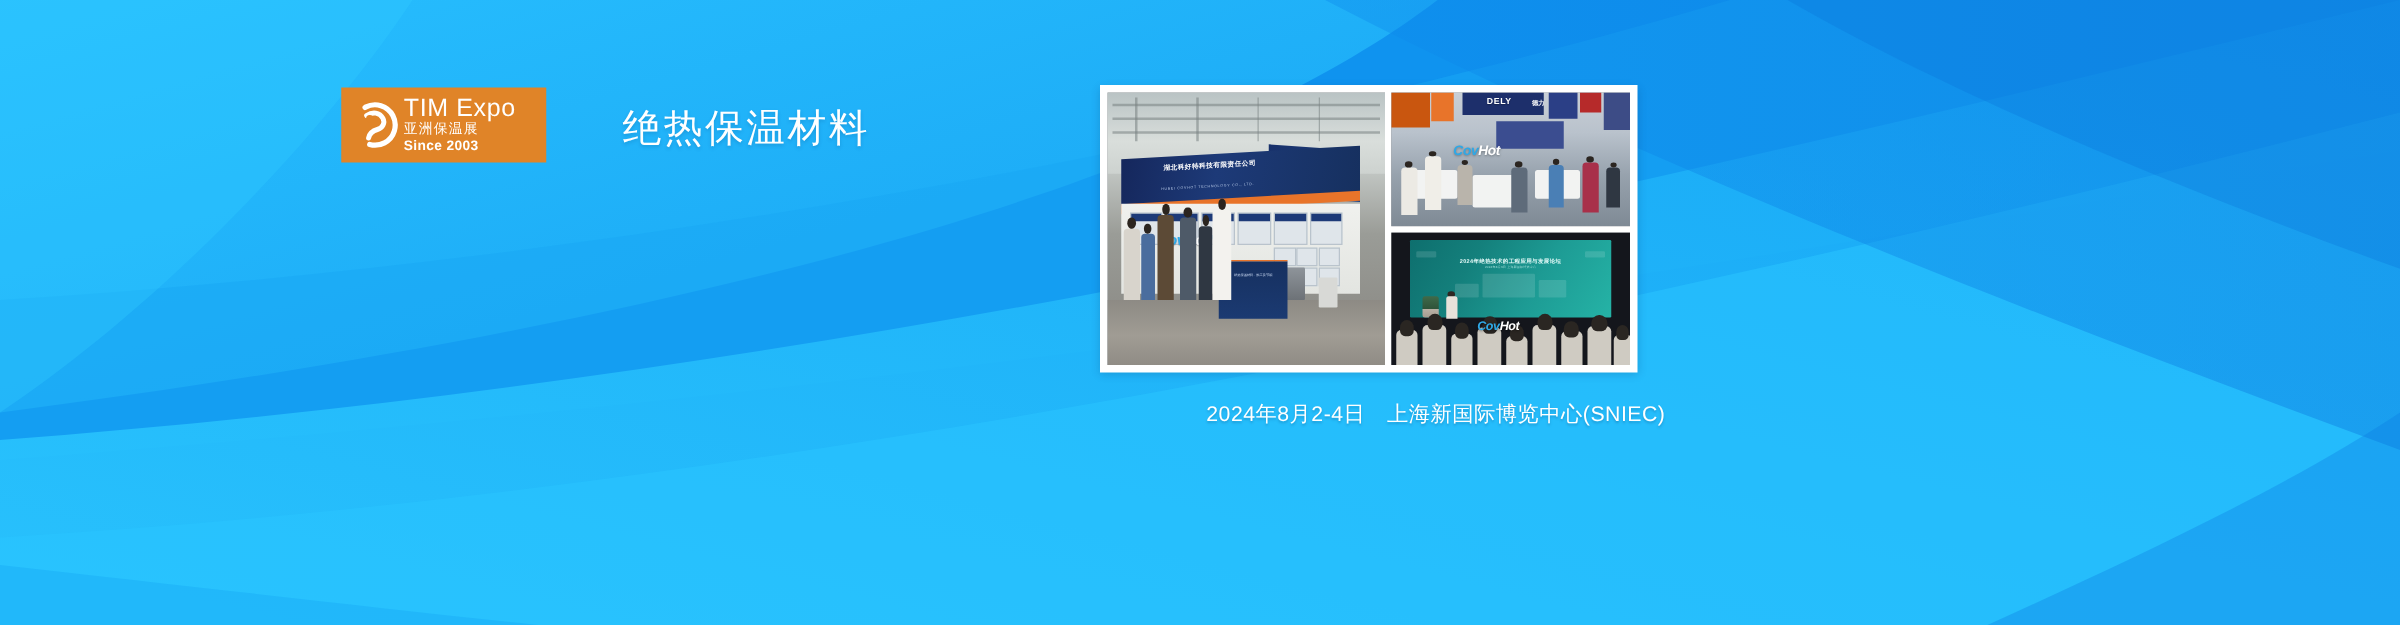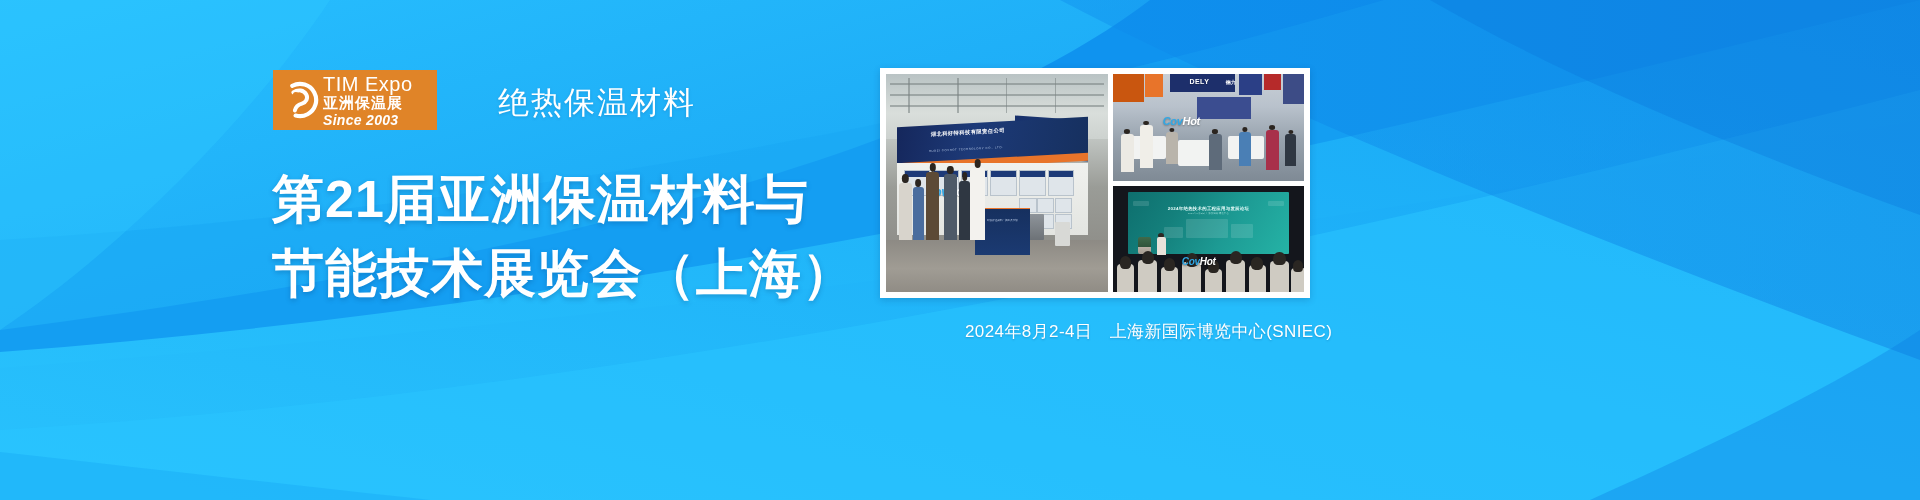--- a/index.html
+++ b/index.html
@@ -33,27 +33,26 @@
   .logo-mark{
     width:38px;height:38px;flex:0 0 38px;position:relative;margin-right:4px;
   }
   .logo-mark svg{display:block;width:38px;height:38px;}
   .logo-text{display:flex;flex-direction:column;justify-content:center;line-height:1;}
   .logo-title{
     color:#ffffff;font-size:20px;font-weight:400;letter-spacing:.5px;
     white-space:nowrap;margin-bottom:1px;
   }
   .logo-cn{
-    color:#ffffff;font-size:15px;font-weight:700;letter-spacing:1px;
+    color:#ffffff;font-size:11px;font-weight:400;letter-spacing:1px;
     white-space:nowrap;margin-bottom:3px;
   }
   .logo-since{
-    color:#ffffff;font-size:14px;font-weight:600;letter-spacing:.3px;
+    color:#ffffff;font-size:11px;font-weight:600;letter-spacing:.3px;
     white-space:nowrap;
-    font-style:italic;
   }
 
   .subtitle{
     position:absolute;left:498px;top:82px;
     color:#ffffff;font-size:31px;font-weight:400;letter-spacing:2px;
     white-space:nowrap;
     text-shadow:0 1px 3px rgba(0,60,120,.22);
   }
 
   .headline{
@@ -243,24 +242,20 @@
       </div>
       <div class="logo-text">
         <div class="logo-title">TIM Expo</div>
         <div class="logo-cn">亚洲保温展</div>
         <div class="logo-since">Since 2003</div>
       </div>
     </div>
 
     <div class="subtitle">绝热保温材料</div>
 
-    <div class="headline">
-      <div>第21届亚洲保温材料与</div>
-      <div>节能技术展览会（上海）</div>
-    </div>
   </div>
 
   <div class="collage">
 
     <div class="photo photo-main">
       <div class="ph-main-bg"></div>
       <div class="hall-roof"></div>
       <div class="roof-beam" style="left:2%;top:4%;width:96%;"></div>
       <div class="roof-beam" style="left:2%;top:9%;width:96%;"></div>
       <div class="roof-beam" style="left:2%;top:14%;width:96%;"></div>

